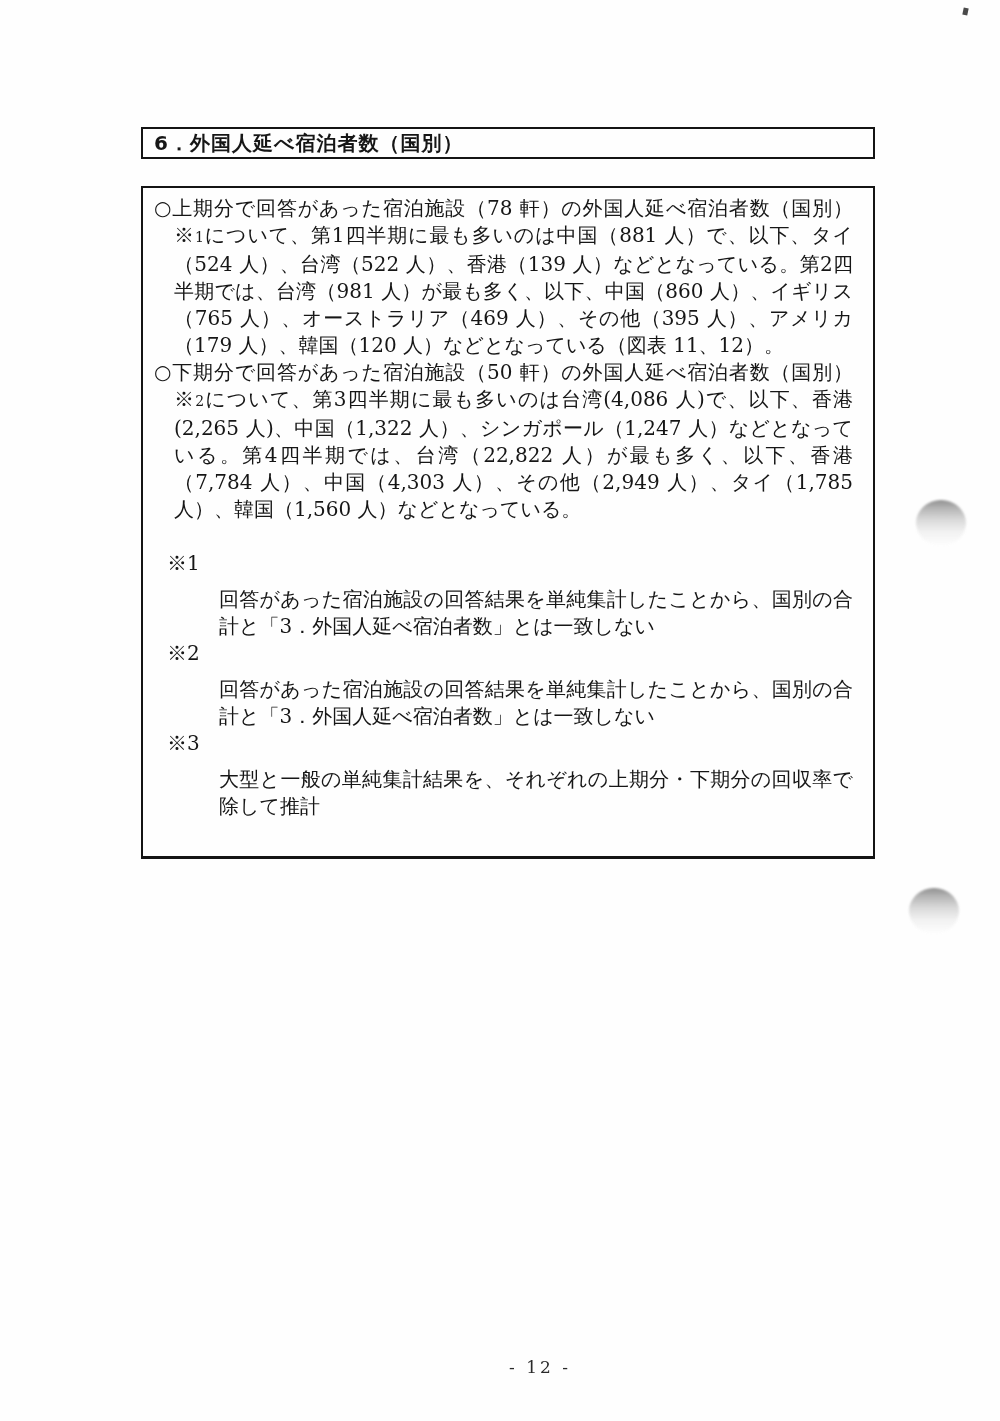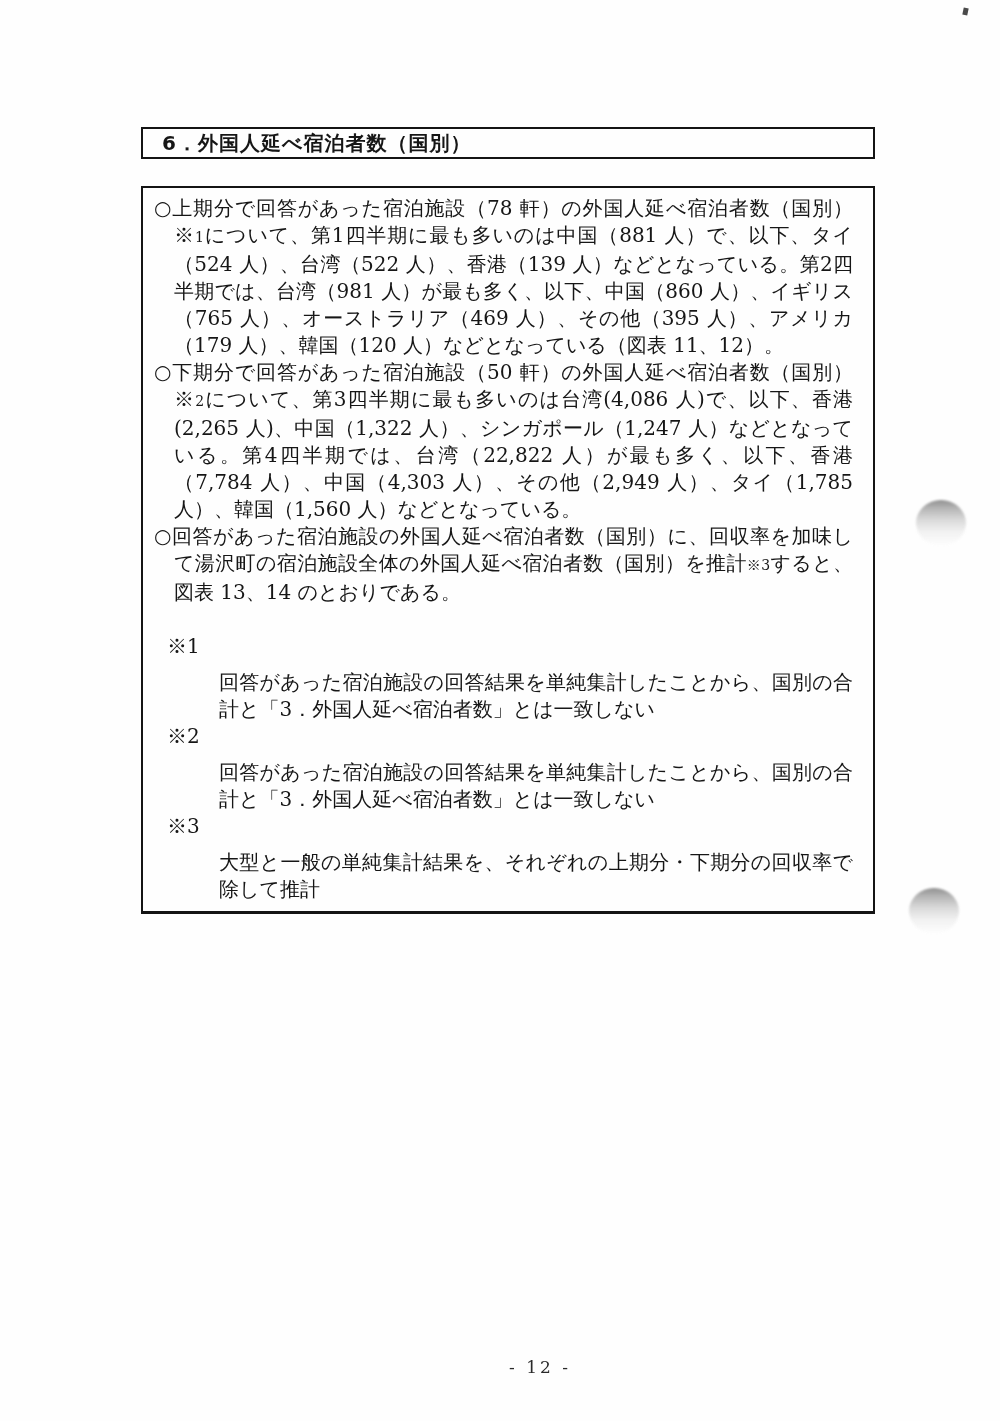--- a/index.html
+++ b/index.html
@@ -27,21 +27,21 @@
     border: 2px solid #141414;
     box-sizing: border-box;
     display: flex;
     align-items: center;
   }
   .title-box .title-text {
     font-family: "DejaVu Sans", "Liberation Sans", sans-serif;
     font-weight: bold;
     font-size: 20px;
     letter-spacing: 1px;
-    padding-left: 19px;
+    padding-left: 11px;
     white-space: nowrap;
   }
 
   
   .content-box {
     position: absolute;
     left: 141px;
     top: 186px;
     width: 734px;
     min-height: 673px;
@@ -133,21 +133,20 @@
     <span class="title-text">6．外国人延べ宿泊者数（国別）</span>
   </div>
 
   <div class="content-box body-text">
 
     <p class="bullet"><span>○</span><span>上期分で回答があった宿泊施設（78 軒）の外国人延べ宿泊者数（国別）※</span><span class="ref-small">1</span><span>について、第1四半期に最も多いのは中国（881 人）で、以下、タイ（524 人）、台湾（522 人）、香港（139 人）などとなっている。第2四半期では、台湾（981 人）が最も多く、以下、中国（860 人）、イギリス（765 人）、オーストラリア（469 人）、その他（395 人）、アメリカ（179 人）、韓国（120 人）などとなっている（図表 11、12）。</span></p>
 
     <p class="bullet"><span>○</span><span>下期分で回答があった宿泊施設（50 軒）の外国人延べ宿泊者数（国別）※</span><span class="ref-small">2</span><span>について、第3四半期に最も多いのは台湾(4,086 人)で、以下、香港(2,265 人)、中国（1,322 人）、シンガポール（1,247 人）などとなっている。第4四半期では、台湾（22,822 人）が最も多く、以下、香港（7,784 人）、中国（4,303 人）、その他（2,949 人）、タイ（1,785 人）、韓国（1,560 人）などとなっている。</span></p>
 
 
-    <p class="bullet"><span>○</span><span>回答があった宿泊施設の外国人延べ宿泊者数（国別）に、回収率を加味して湯沢町の宿泊施設全体の外国人延べ宿泊者数（国別）を推計</span><span class="ref-small">※3</span><span>すると、図表 13、14 のとおりである。</span></p>
 
     <div class="footnotes">
       <div class="footnote">
         <span class="fn-label">※1</span>
         <span class="fn-text">回答があった宿泊施設の回答結果を単純集計したことから、国別の合計と「3．外国人延べ宿泊者数」とは一致しない</span>
       </div>
       <div class="footnote">
         <span class="fn-label">※2</span>
         <span class="fn-text">回答があった宿泊施設の回答結果を単純集計したことから、国別の合計と「3．外国人延べ宿泊者数」とは一致しない</span>
       </div>

